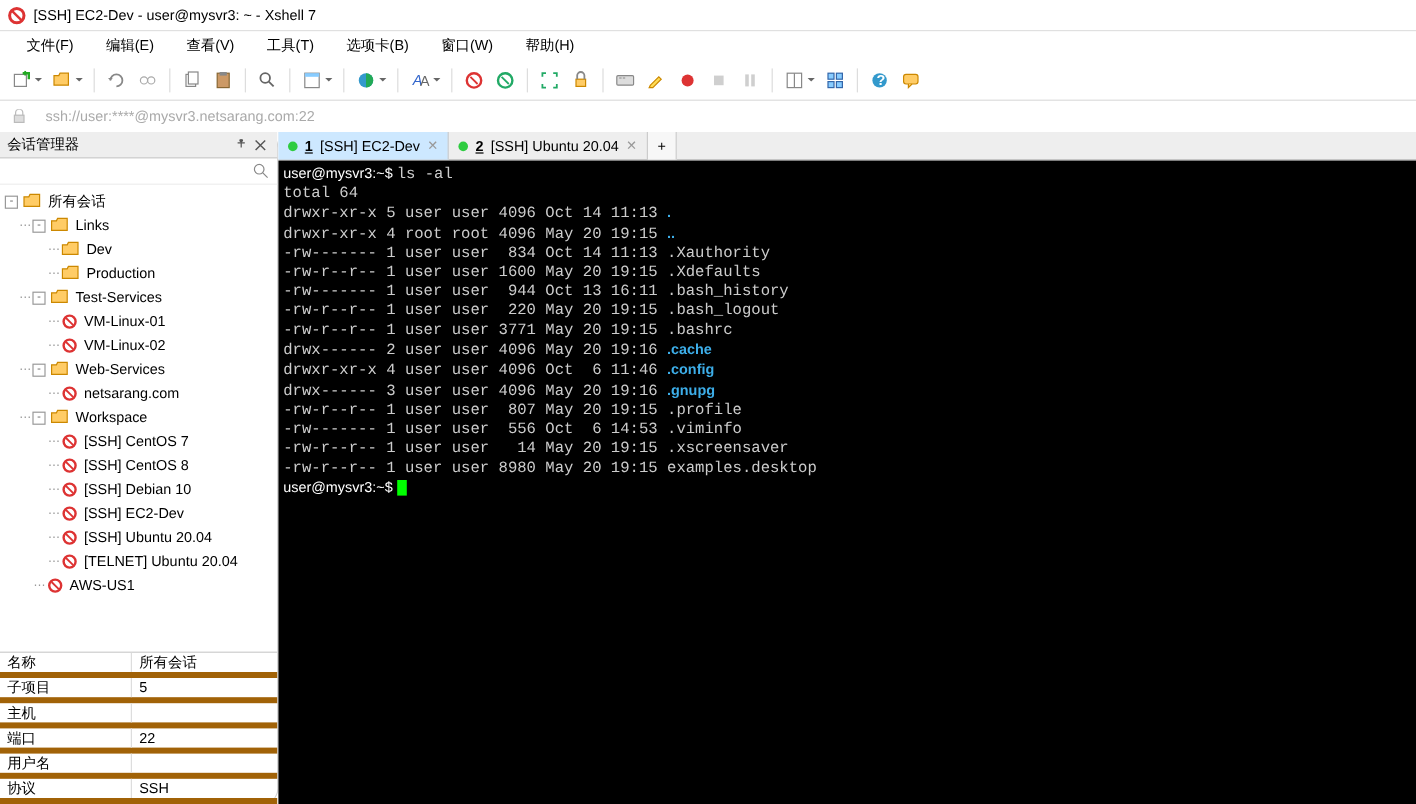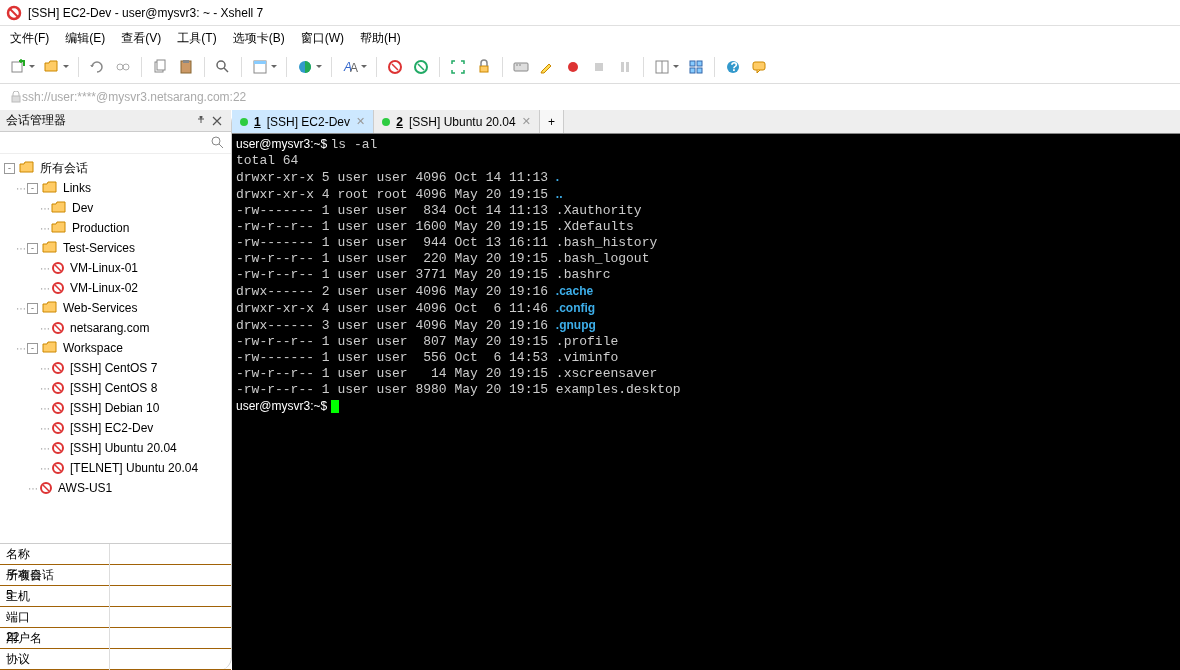--- a/index.html
+++ b/index.html
@@ -1,42 +1,42 @@
 <!DOCTYPE html>
 <html><head>
 <meta charset="utf-8">
 <style>
 * { margin:0; padding:0; box-sizing:border-box; font-family:"Microsoft YaHei","Segoe UI",sans-serif; font-size:12px; }
 body { width:1180px; height:670px; background:#fff; overflow:hidden; display:flex; flex-direction:column; }
 .titlebar { height:26px; background:#fff; display:flex; align-items:center; padding:0 6px; gap:6px; border-bottom:1px solid #e0e0e0; }
 .titlebar-icon { width:16px; height:16px; }
-.menubar { height:24px; display:flex; align-items:center; padding:0 2px; gap:0; }
+.menubar { height:24px; display:flex; align-items:center; padding:0 14px; gap:11px; }
 .menubar .menu { padding:2px 8px; cursor:default; }
 .toolbar { height:34px; border-bottom:1px solid #ddd; display:flex; align-items:center; padding:0 6px; gap:2px; }
 .tbtn { width:24px; height:24px; display:flex; align-items:center; justify-content:center; cursor:pointer; border-radius:2px; }
 .tbtn.drop { width:32px; justify-content:flex-start; padding-left:4px; position:relative; }
 .tbtn.drop::after { content:""; position:absolute; right:3px; top:10px; border:3px solid transparent; border-top-color:#666; }
 .vsep { width:1px; height:20px; background:#ddd; margin:0 4px; }
-.addressbar { height:26px; display:flex; align-items:center; padding:0 10px; gap:0; color:#aaa; }
+.addressbar { height:26px; display:flex; align-items:center; padding:0 10px; gap:16px; color:#aaa; }
 .addressbar .lock { width:12px; height:12px; }
 .content { flex:1; display:flex; min-height:0; }
 .sidebar { width:232px; border-right:1px solid #ccc; display:flex; flex-direction:column; background:#fff;border-radius:13px; }
 .panel-head { height:22px; background:#eee; border-bottom:1px solid #ccc; display:flex; align-items:center; padding:0 6px; font-size:12px; }
 .panel-head .spacer { flex:1; }
 .panel-head .pbtn { width:16px; height:16px; display:flex; align-items:center; justify-content:center; cursor:pointer; }
 .search-row { height:22px; border-bottom:1px solid #eee; display:flex; align-items:center; justify-content:flex-end; padding-right:6px; }
 .tree { flex:1; overflow:auto; padding:4px 0; }
 .tree-node { display:flex; align-items:center; height:20px; cursor:default; white-space:nowrap; }
 .tree-label { padding-left:3px; }
 .tgl { width:11px; height:11px; border:1px solid #999; display:flex; align-items:center; justify-content:center; font-size:9px; line-height:9px; color:#666; margin-right:4px; font-family:monospace; }
 .dots { color:#999; font-size:10px; letter-spacing:-1px; margin-right:2px; }
 .folder-ico { width:16px; height:16px; margin-right:2px; }
 .sess-ico { width:14px; height:14px; margin-right:2px; }
 .propgrid { border-top:1px solid #ccc; }
-.prow { display:flex; height:21px; border-bottom:1px solid #a16207;flex-direction:column; }
+.prow { display:flex; height:21px; border-bottom:5px solid #a16207; }
 .pcell { padding:2px 6px; display:flex; align-items:center; }
 .pcell.key { width:110px; border-right:1px solid #ddd; }
 .pcell.val { flex:1; }
 .main { flex:1; display:flex; flex-direction:column; min-width:0; }
 .tabbar { height:24px; background:#eee; display:flex; align-items:stretch; border-bottom:1px solid #888; }
 .tab { display:flex; align-items:center; padding:0 8px; gap:6px; border-right:1px solid #ccc; cursor:pointer; min-width:130px; }
 .tab.active { background:#cde8ff; }
 .tab .dot { width:8px; height:8px; border-radius:50%; background:#2ecc40; }
 .tab .num { font-weight:bold; text-decoration:underline; }
 .tab .close { margin-left:auto; color:#999; font-size:11px; }

